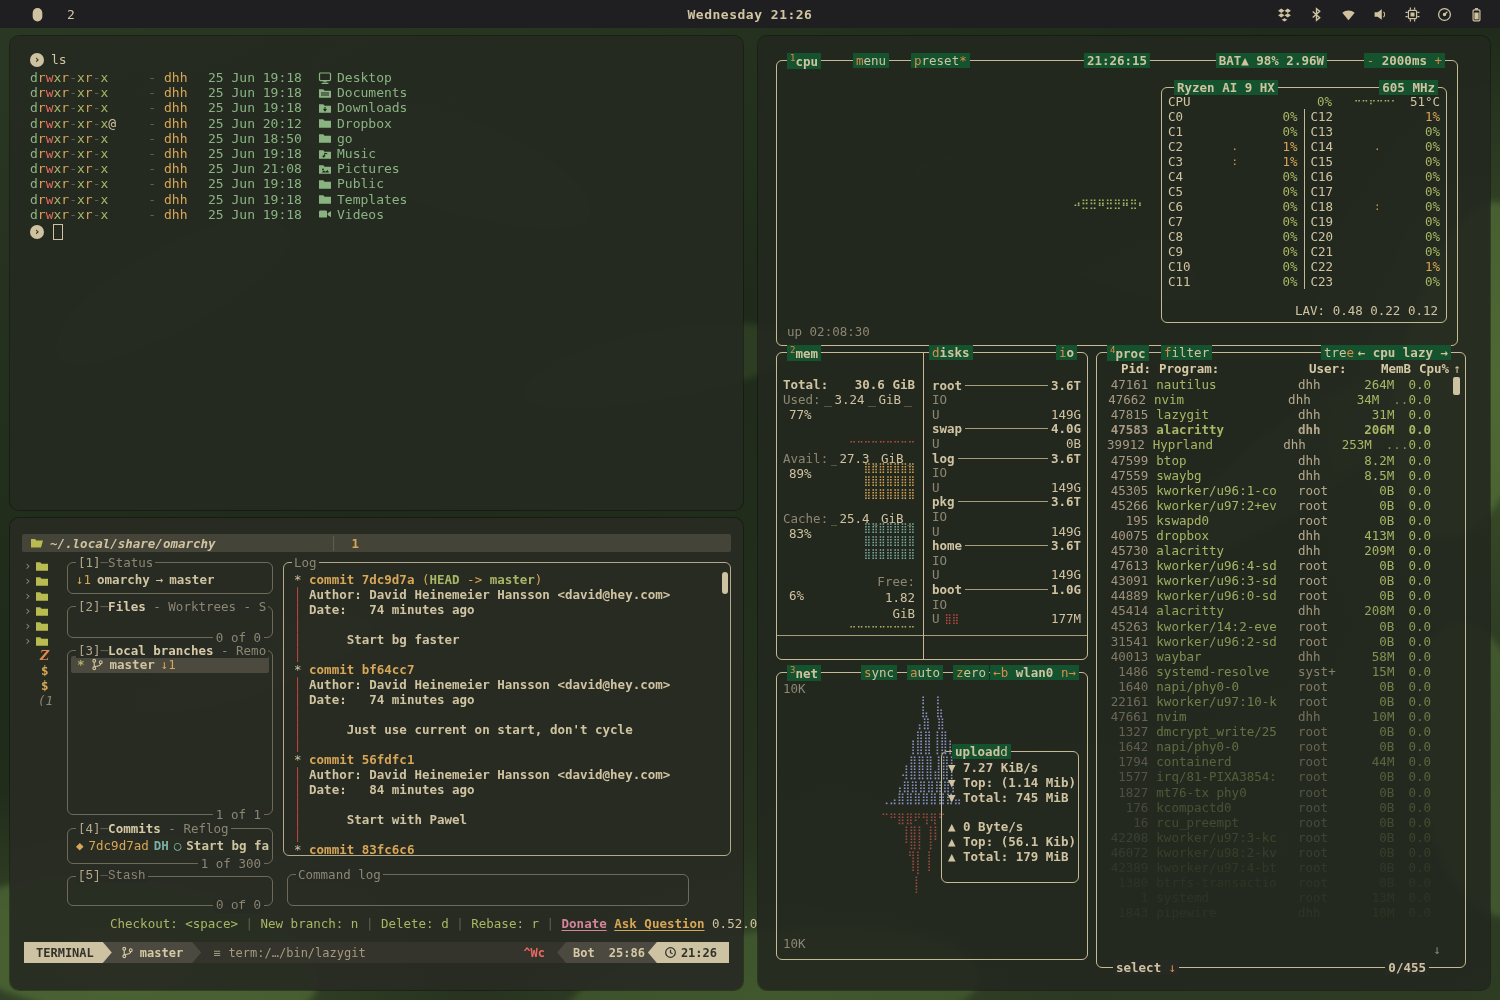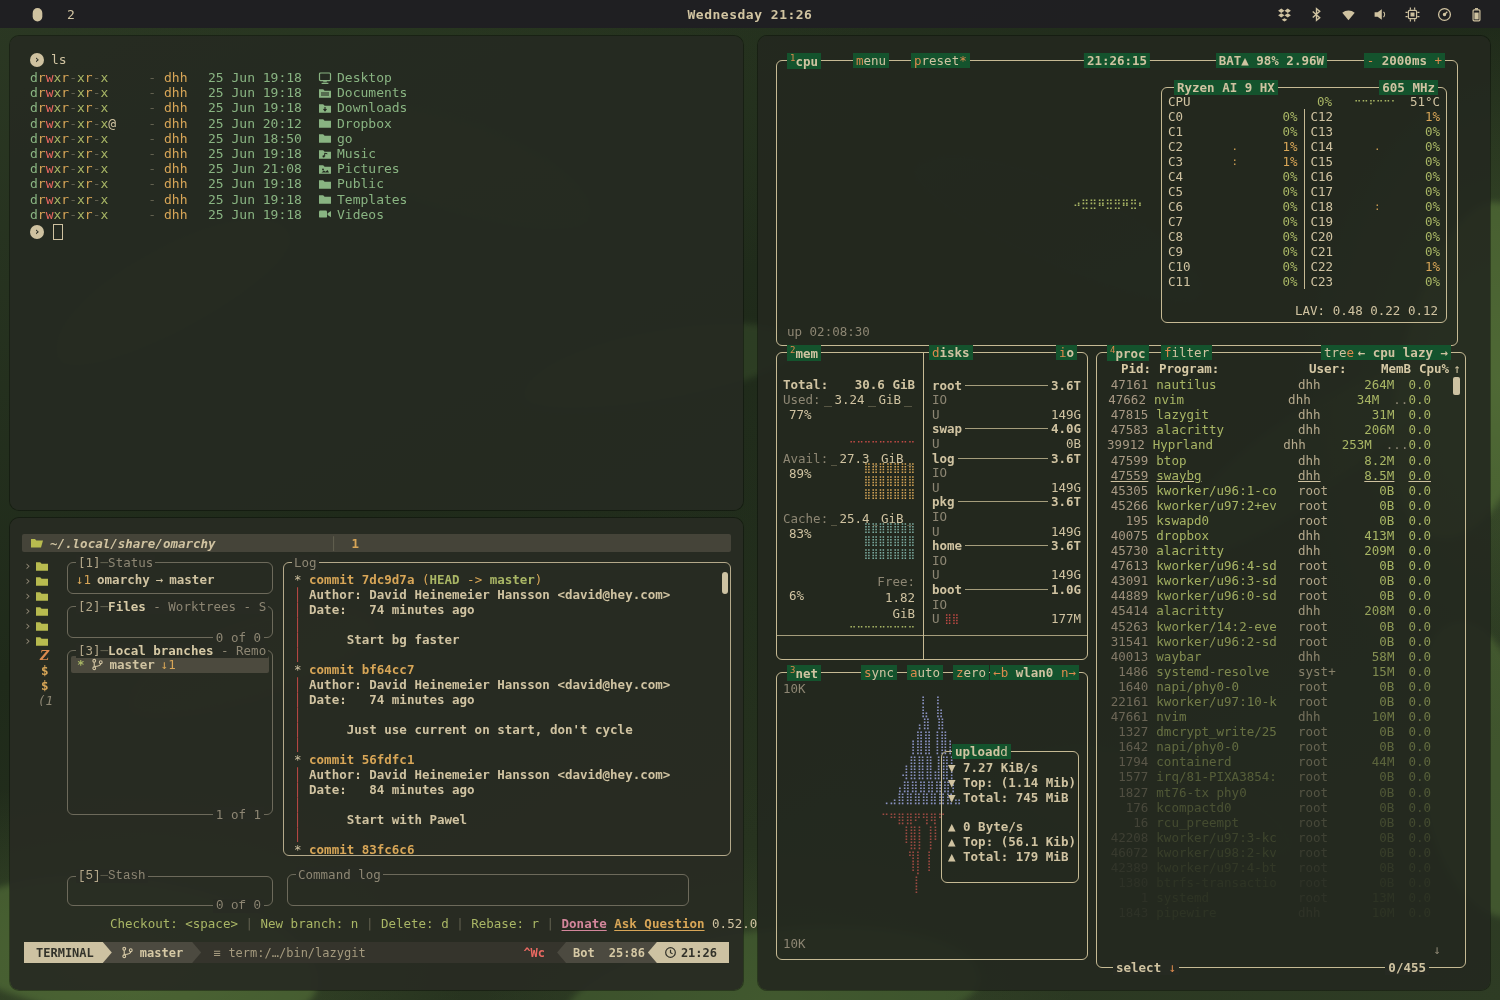--- a/index.html
+++ b/index.html
@@ -426,20 +426,31 @@
             <circle cx="10.5" cy="4.5" r="1.5"></circle>
             <path d="M3.5 4.6v4.8M10.5 6.1c0 2.4-3.5 2.8-7 3.1"></path>
           </svg>
         </span>
       <span class="c-cream b">master</span>
       <span class="c-yellow">↓1</span>
     </div>
     <span class="lg-count">1 of 1</span>
   </div>
 
+  <div class="lg-box" style="left:57px;top:310px;width:204px;height:34px;">
+    <span class="lg-title"><span class="lg-num">[4]</span><span class="c-dim">─</span><span class="lg-label-on">Commits</span><span class="lg-label-off"> </span><span class="lg-label-off">- Reflog</span></span>
+    <div class="lg-line" style="margin-top:9px;gap:5px;white-space:nowrap;overflow:hidden;">
+      <span class="c-yellow">◆</span>
+      <span class="c-yellow">7dc9d7ad</span>
+      <span class="c-blue b">DH</span>
+      <span class="c-blue">○</span>
+      <span class="c-cream b">Start bg fa</span>
+    </div>
+    <span class="lg-count">1 of 300</span>
+  </div>
 
   <div class="lg-box" style="left:57px;top:358px;width:204px;height:28px;font-family:Liberation Mono, monospace;">
     <span class="lg-title"><span class="lg-num">[5]</span><span class="c-dim">─</span><span class="lg-label-off">Stash</span></span>
     <span class="lg-count">0 of 0</span>
   </div>
 
   <div class="lg-box" style="left:273px;top:44px;width:446px;height:292px;border-color:#b4a98a;">
     <span class="lg-title" style="border-color:#b4a98a;"><span class="lg-label-off">Log</span></span>
     <div id="log-lines"><div><span class="logstar">*</span> <span class="c-yellow b">commit 7dc9d7a</span> <span class="c-yellow">(</span><span class="c-green b">HEAD</span><span class="c-yellow"> -&gt; </span><span class="c-green b">master</span><span class="c-yellow">)</span></div><div><span class="logpipe">│</span> <span class="c-cream b">Author: David Heinemeier Hansson &lt;david@hey.com&gt;</span></div><div><span class="logpipe">│</span> <span class="c-cream b">Date:   74 minutes ago</span></div><div><span class="logpipe">│</span></div><div><span class="logpipe">│</span>      <span class="c-cream b">Start bg faster</span></div><div><span class="logpipe">│</span></div><div><span class="logstar">*</span> <span class="c-yellow b">commit bf64cc7</span></div><div><span class="logpipe">│</span> <span class="c-cream b">Author: David Heinemeier Hansson &lt;david@hey.com&gt;</span></div><div><span class="logpipe">│</span> <span class="c-cream b">Date:   74 minutes ago</span></div><div><span class="logpipe">│</span></div><div><span class="logpipe">│</span>      <span class="c-cream b">Just use current on start, don't cycle</span></div><div><span class="logpipe">│</span></div><div><span class="logstar">*</span> <span class="c-yellow b">commit 56fdfc1</span></div><div><span class="logpipe">│</span> <span class="c-cream b">Author: David Heinemeier Hansson &lt;david@hey.com&gt;</span></div><div><span class="logpipe">│</span> <span class="c-cream b">Date:   84 minutes ago</span></div><div><span class="logpipe">│</span></div><div><span class="logpipe">│</span>      <span class="c-cream b">Start with Pawel</span></div><div><span class="logpipe">│</span></div><div><span class="logstar">*</span> <span class="c-yellow b">commit 83fc6c6</span></div></div>
     <div id="log-scroll"></div>
@@ -863,21 +874,21 @@
           <span class="pnum">47815</span>
           <span class="pprog">lazygit</span>
           <span class="puser">dhh</span>
           <span class="pmem">31M</span>
           <span class="pcpu">
             <span class="c-grey" style="margin-left:14px;"></span>
             <span style="flex:1"></span>
             <span class="c-green" style="padding-right:18px;">0.0</span>
           </span>
         </div>
-        <div class="proc-row" style="opacity: 1;">
+        <div class="proc-row" style="opacity: 1; font-weight: bold;">
           <span class="pnum">47583</span>
           <span class="pprog">alacritty</span>
           <span class="puser">dhh</span>
           <span class="pmem">206M</span>
           <span class="pcpu">
             <span class="c-grey" style="margin-left:14px;"></span>
             <span style="flex:1"></span>
             <span class="c-green" style="padding-right:18px;">0.0</span>
           </span>
         </div>
@@ -896,21 +907,21 @@
           <span class="pnum">47599</span>
           <span class="pprog">btop</span>
           <span class="puser">dhh</span>
           <span class="pmem">8.2M</span>
           <span class="pcpu">
             <span class="c-grey" style="margin-left:14px;"></span>
             <span style="flex:1"></span>
             <span class="c-green" style="padding-right:18px;">0.0</span>
           </span>
         </div>
-        <div class="proc-row" style="opacity: 1; text-decoration: underline;">
+        <div class="proc-row" style="opacity: 1;">
           <span class="pnum">47559</span>
           <span class="pprog">swaybg</span>
           <span class="puser">dhh</span>
           <span class="pmem">8.5M</span>
           <span class="pcpu">
             <span class="c-grey" style="margin-left:14px;"></span>
             <span style="flex:1"></span>
             <span class="c-green" style="padding-right:18px;">0.0</span>
           </span>
         </div>

